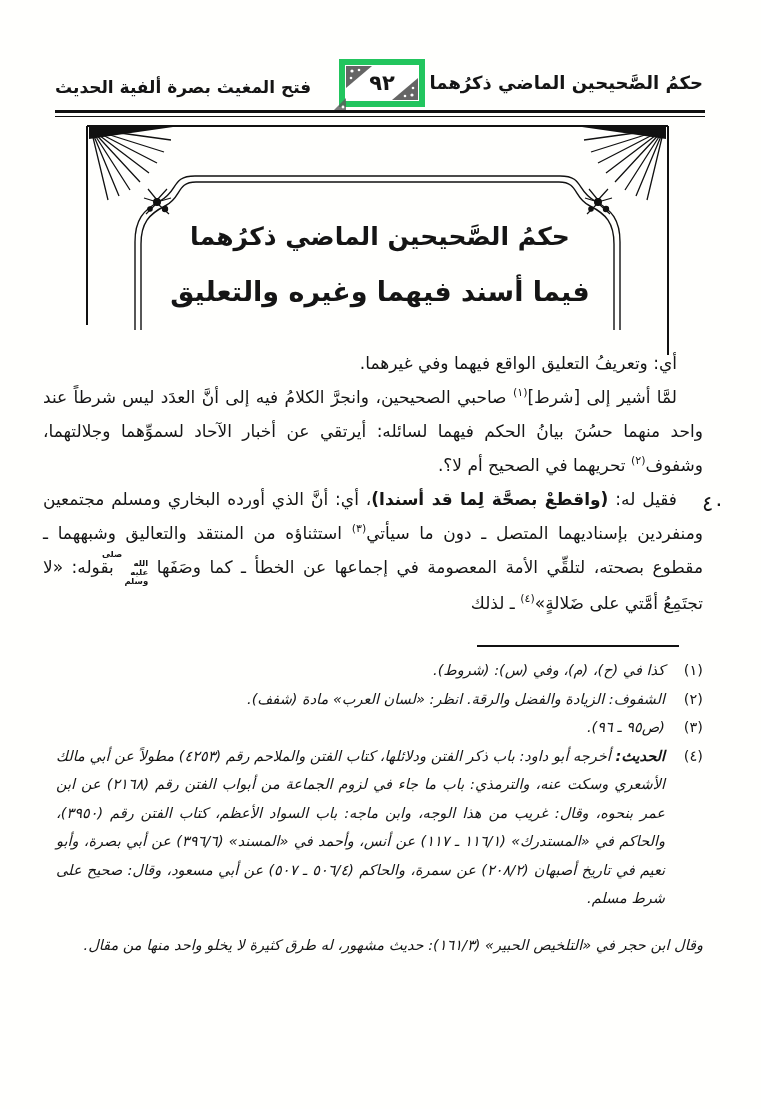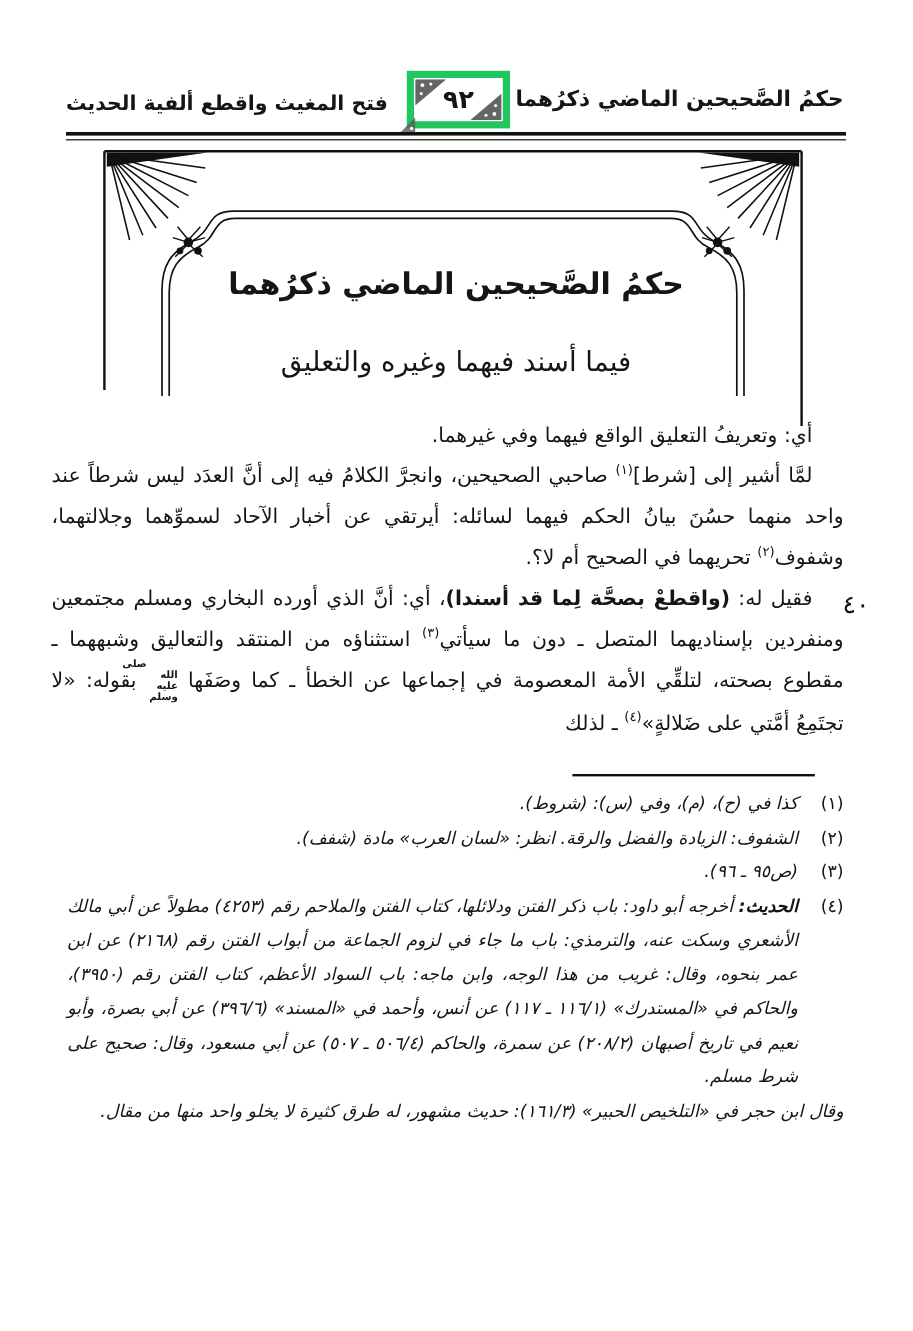--- a/index.html
+++ b/index.html
@@ -28,21 +28,21 @@
   .pagebox svg.sprig{left:-13px;bottom:-11px;}
   .dbl-rule{
     position:absolute;top:110px;left:55px;width:650px;height:3px;
     border-top:3px solid #111;border-bottom:1px solid #111;
   }
   
   .frame-svg{position:absolute;top:120px;left:85px;}
   
   .chapter{position:absolute;top:222px;left:120px;width:520px;text-align:center;}
   .chapter .t1{font-size:25px;font-weight:bold;line-height:1.2;}
-  .chapter .t2{font-size:23px;font-weight:normal;line-height:1.2;margin-top:37px;}
+  .chapter .t2{font-size:27px;font-weight:bold;line-height:1.2;margin-top:24px;}
   
   .body-text{
     position:absolute;top:346px;right:58px;left:43px;
     font-size:17px;line-height:34px;text-align:justify;
   }
   .body-text p{margin:0;text-indent:26px;}
   .fn-ref{font-size:11px;vertical-align:7px;line-height:0;}
   .b{font-weight:bold;}
   .honorific{
     display:inline-block;font-size:8.5px;line-height:1.05;width:26px;
@@ -52,29 +52,29 @@
   
   .fn-sep{position:absolute;top:645px;left:477px;width:202px;border-top:2px solid #111;}
   .footnotes{
     position:absolute;top:656px;right:58px;left:56px;
     font-size:14.5px;line-height:28.5px;text-align:justify;
   }
   .fnote{display:flex;gap:6px;}
   .fnum{flex:0 0 32px;white-space:nowrap;}
   .ftext{flex:1;font-style:italic;}
   .ftext p{margin:0;}
-  .ftext p.outdent{text-indent:-38px;}
+  .ftext p.outdent{text-indent:-38px;margin-top:18px;}
 </style>
 </head>
 <body>
 
 <div class="page">
 
   <div class="hdr-right">حكمُ الصَّحيحين الماضي ذكرُهما</div>
-  <div class="hdr-left">فتح المغيث واقطع ألفية الحديث</div>
+  <div class="hdr-left">فتح المغيث بصرة ألفية الحديث</div>
 
   <div class="pagebox">
     <svg class="corner tl" width="26" height="22" viewBox="0 0 26 22">
       <polygon points="0,0 26,0 0,22" fill="#4a4a4a" fill-opacity="0.85"></polygon>
       <circle cx="6" cy="5" r="1.6" fill="#fff"></circle>
         <circle cx="13" cy="4" r="1.3" fill="#fff"></circle>
         <circle cx="5" cy="12" r="1.3" fill="#fff"></circle>
     </svg>
     <svg class="corner br" width="26" height="22" viewBox="0 0 26 22">
       <polygon points="0,0 26,0 0,22" fill="#4a4a4a" fill-opacity="0.85"></polygon>

